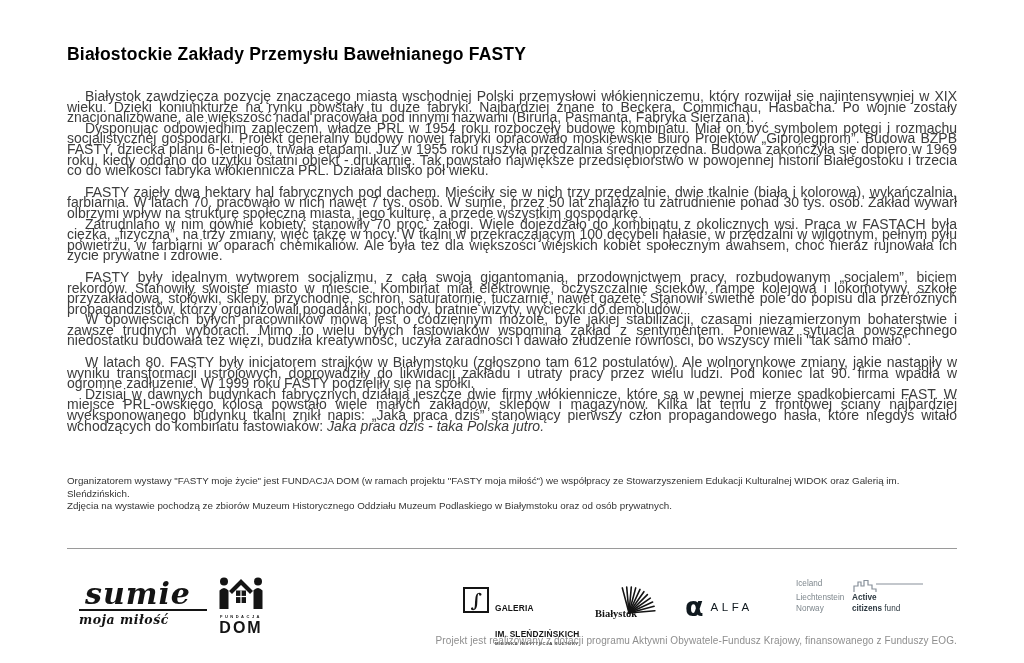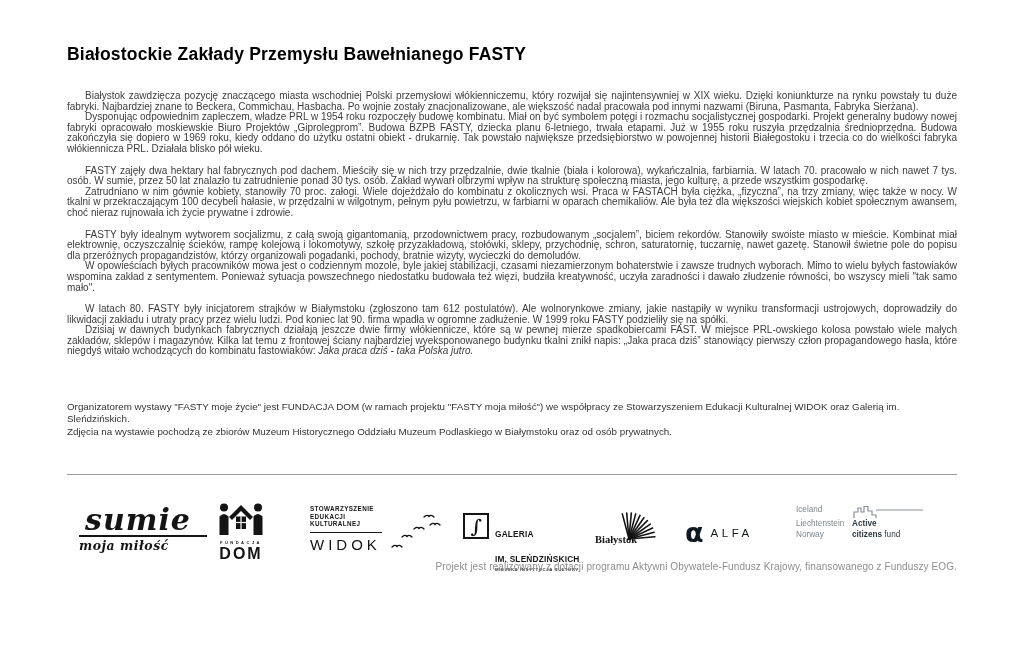--- a/index.html
+++ b/index.html
@@ -11,21 +11,21 @@
     position:relative;
     overflow:hidden;
   }
   .page { position:absolute; inset:0; padding:44px 67px 0 67px; }
 
   .title {
     font-size:17.5px; font-weight:700; color:#000000;
     letter-spacing:0.2px; margin-bottom:26px;
   }
 
-  .body-text { font-size:10px; line-height:10.6px; text-align:justify; color:#3c3c3c; }
+  .body-text { font-size:14px; line-height:10.6px; text-align:justify; color:#3c3c3c; }
   .para { text-indent:18px; }
   .para.gap { margin-bottom:11px; }
   .italic { font-style:italic; }
 
   .credits { margin-top:44px; font-size:9.8px; line-height:12.4px; color:#333; max-width:900px; }
 
   .divider { border:none; border-top:1px solid #9a9a9a; margin-top:36px; }
 
   .logo-strip { position:relative; height:112px; }
   .logo { position:absolute; color:#141414; }
@@ -127,37 +127,20 @@
         <path d="M35.5 34 L35.5 15.5 Q40 10.5 44.5 15.5 L44.5 34 Z" fill="#141414"></path>
         <path d="M12.5 17.5 L23 7 L33.5 17.5" stroke="#141414" stroke-width="4.2" fill="none"></path>
         <rect x="18" y="15.5" width="10" height="12.5" fill="#141414"></rect>
         <line x1="23" y1="15.5" x2="23" y2="28" stroke="#ffffff" stroke-width="1.2"></line>
         <line x1="18" y1="21.5" x2="28" y2="21.5" stroke="#ffffff" stroke-width="1.2"></line>
       </svg>
       <div class="dom-sub">FUNDACJA</div>
       <div class="dom-main">DOM</div>
     </div>
 
-    <div class="logo logo-widok">
-      <div class="widok-lines">
-        <div>STOWARZYSZENIE</div>
-        <div>EDUKACJI</div>
-        <div>KULTURALNEJ</div>
-      </div>
-      <div class="widok-main">WIDOK</div>
-      <svg class="widok-birds" width="52" height="42" viewBox="0 0 52 42">
-        <g stroke="#141414" stroke-width="1.3" fill="none" stroke-linecap="round">
-          <path d="M34 4 Q37 1 39 3.5 Q41 1 44 4"></path>
-          <path d="M40 12 Q43 9 45 11.5 Q47 9 50 12"></path>
-          <path d="M24 16 Q27 13 29 15.5 Q31 13 34 16"></path>
-          <path d="M12 24 Q15 21 17 23.5 Q19 21 22 24"></path>
-          <path d="M2 34 Q5 31 7 33.5 Q9 31 12 34"></path>
-        </g>
-      </svg>
-    </div>
 
     <div class="logo logo-galeria">
       <div class="galeria-icon">
         <span>∫</span>
       </div>
       <div class="galeria-text">
         <div class="g1">GALERIA</div>
         <div class="g1">IM. SLEŃDZIŃSKICH</div>
         <div class="g2">MIEJSKA INSTYTUCJA KULTURY</div>
       </div>

